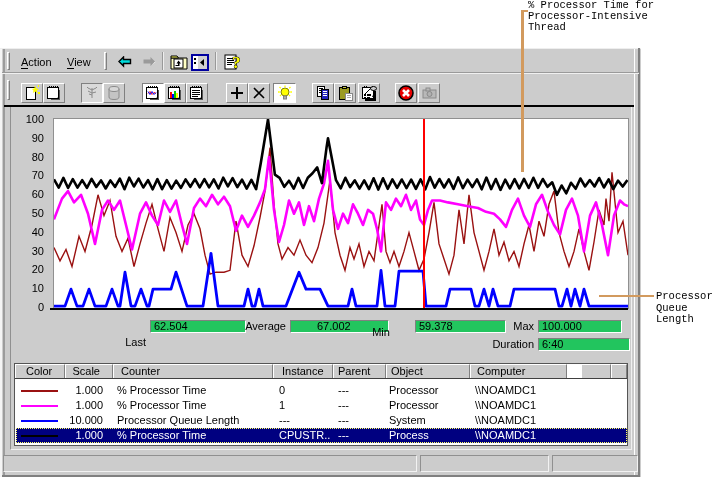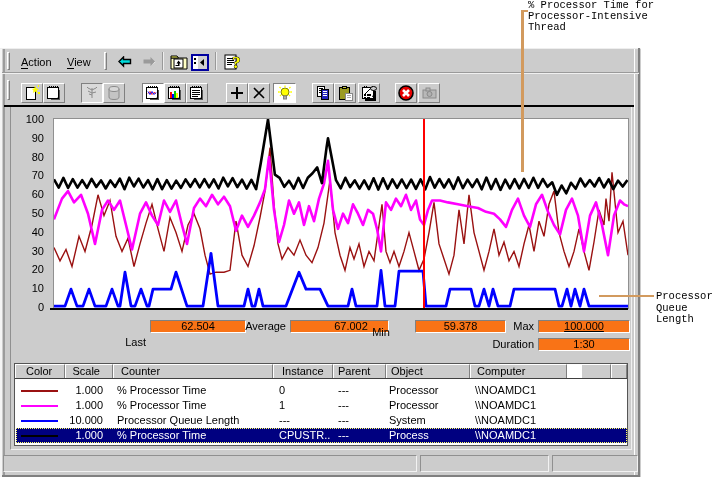--- a/index.html
+++ b/index.html
@@ -2,21 +2,21 @@
 <html><head><meta charset="utf-8"><style>
 *{margin:0;padding:0;box-sizing:border-box;}
 html,body{width:716px;height:478px;background:#fff;overflow:hidden;}
 body{position:relative;font-family:"Liberation Sans",sans-serif;font-size:11px;color:#000;}
 .a{position:absolute;}
 .btn{background:#ccc;border-top:1px solid #fff;border-left:1px solid #fff;border-right:1px solid #808080;border-bottom:1px solid #808080;}
 .btnp{background:#fff;border-top:1px solid #808080;border-left:1px solid #808080;border-right:1px solid #fff;border-bottom:1px solid #fff;}
 .btnc{background:#d9d9d9;border-top:1px solid #808080;border-left:1px solid #808080;border-right:1px solid #fff;border-bottom:1px solid #fff;}
 .grip{width:3px;background:#ccc;border-left:1px solid #fff;border-top:1px solid #fff;border-right:1px solid #808080;border-bottom:1px solid #808080;}
 .sep{width:1px;background:#999;}
-.fld{background:#f97316;border-top:1px solid #808080;border-left:1px solid #808080;border-right:1px solid #fff;border-bottom:1px solid #fff;text-align:center;padding:0 3px;line-height:11px;}
+.fld{background:#22c55e;border-top:1px solid #808080;border-left:1px solid #808080;border-right:1px solid #fff;border-bottom:1px solid #fff;text-align:left;padding:0 3px;line-height:11px;}
 .mono{font-family:"Liberation Mono",monospace;font-size:10.5px;line-height:11px;white-space:pre;}
 .hseg{background:#ccc;border-top:1px solid #fff;border-left:1px solid #fff;border-right:1px solid #808080;border-bottom:1px solid #808080;line-height:13px;padding-left:4px;overflow:hidden;}
 .cell{line-height:15px;white-space:nowrap;overflow:hidden;}
 .sbp{background:#ccc;border-top:1px solid #909090;border-left:1px solid #909090;border-right:1px solid #f2f2f2;border-bottom:1px solid #f2f2f2;}
 </style></head><body>
 
 <div class="a" style="left:0px;top:48px;width:641px;height:429px;background:#ccc;"></div>
 <div class="a" style="left:0px;top:48px;width:2px;height:429px;background:#f5f5f5;"></div>
 <div class="a" style="left:3px;top:49px;width:2px;height:427px;background:#9c9c9c;"></div>
 <div class="a" style="left:0px;top:48px;width:641px;height:1px;background:#eee;"></div>
@@ -259,23 +259,23 @@
     <polyline points="0,187.1 11,187.1 17,170.1 23,187.1 29,187.1 35,170.1 41,187.1 52,187.1 58,170.1 64,187.1 66,187.1 71,153.2 77,187.1 81,187.1 87,170.1 93,187.1 95,187.1 99,170.1 117,170.1 122,153.2 133,187.1 149,187.1 157,134.3 164,187.1 190,187.1 194,170.1 198,187.1 201,187.1 205,170.1 209,187.1 232,187.1 245,153.2 252,170.1 266,170.1 274,187.1 294,187.1 298,170.1 302,187.1 323,187.1 327,151.3 331,187.1 341,187.1 345,152.2 369,152.2 372,187.1 392,187.1 396,170.1 417,170.1 421,187.1 425,187.1 430,170.1 435,187.1 439,170.1 444,187.1 456,187.1 460,170.1 501,170.1 505,187.1 508,187.1 513,170.1 517,187.1 521,170.1 526,187.1 530,170.1 535,187.1 574,187.1" fill="none" stroke="#0000ff" stroke-width="2.8" stroke-linejoin="round"></polyline>
     <rect x="369" y="0" width="2" height="189" fill="#ff0000"></rect>
   </svg>
 <div class="a" style="left:86px;top:321px;width:60px;text-align:right;line-height:11px;margin-top:16px;">Last</div>
 <div class="a fld" style="left:150px;top:320px;width:96px;height:13px;">62.504</div>
 <div class="a" style="left:226px;top:321px;width:60px;text-align:right;line-height:11px;">Average</div>
 <div class="a fld" style="left:290px;top:320px;width:99px;height:13px;padding-left:26px;">67.002</div>
 <div class="a" style="left:351px;top:327px;width:60px;text-align:center;line-height:11px;">Min</div>
 <div class="a fld" style="left:415px;top:320px;width:91px;height:13px;">59.378</div>
 <div class="a" style="left:474px;top:321px;width:60px;text-align:right;line-height:11px;">Max</div>
-<div class="a fld" style="left:538px;top:320px;width:92px;height:13px;text-decoration:underline;">100.000</div>
+<div class="a fld" style="left:538px;top:320px;width:84px;height:13px;">100.000</div>
 <div class="a" style="left:474px;top:339px;width:60px;text-align:right;line-height:11px;">Duration</div>
-<div class="a fld" style="left:538px;top:338px;width:92px;height:13px;">1:30</div>
+<div class="a fld" style="left:538px;top:338px;width:92px;height:13px;">6:40</div>
 <div class="a" style="left:14px;top:363px;width:614px;height:83px;background:#fff;border:1px solid #555;"></div>
 <div class="a hseg" style="left:15px;top:364px;width:50px;height:15px;padding-left:10px;">Color</div>
 <div class="a hseg" style="left:65px;top:364px;width:48px;height:15px;text-align:right;padding-right:12px;">Scale</div>
 <div class="a hseg" style="left:113px;top:364px;width:160px;height:15px;padding-left:7px;">Counter</div>
 <div class="a hseg" style="left:273px;top:364px;width:60px;height:15px;padding-left:8px;">Instance</div>
 <div class="a hseg" style="left:333px;top:364px;width:53px;height:15px;">Parent</div>
 <div class="a hseg" style="left:386px;top:364px;width:84px;height:15px;padding-left:4px;">Object</div>
 <div class="a hseg" style="left:470px;top:364px;width:97px;height:15px;padding-left:6px;">Computer</div>
 <div class="a hseg" style="left:581px;top:364px;width:30px;height:15px;padding-left:4px;"></div>
 <div class="a hseg" style="left:611px;top:364px;width:16px;height:15px;padding-left:4px;"></div>

